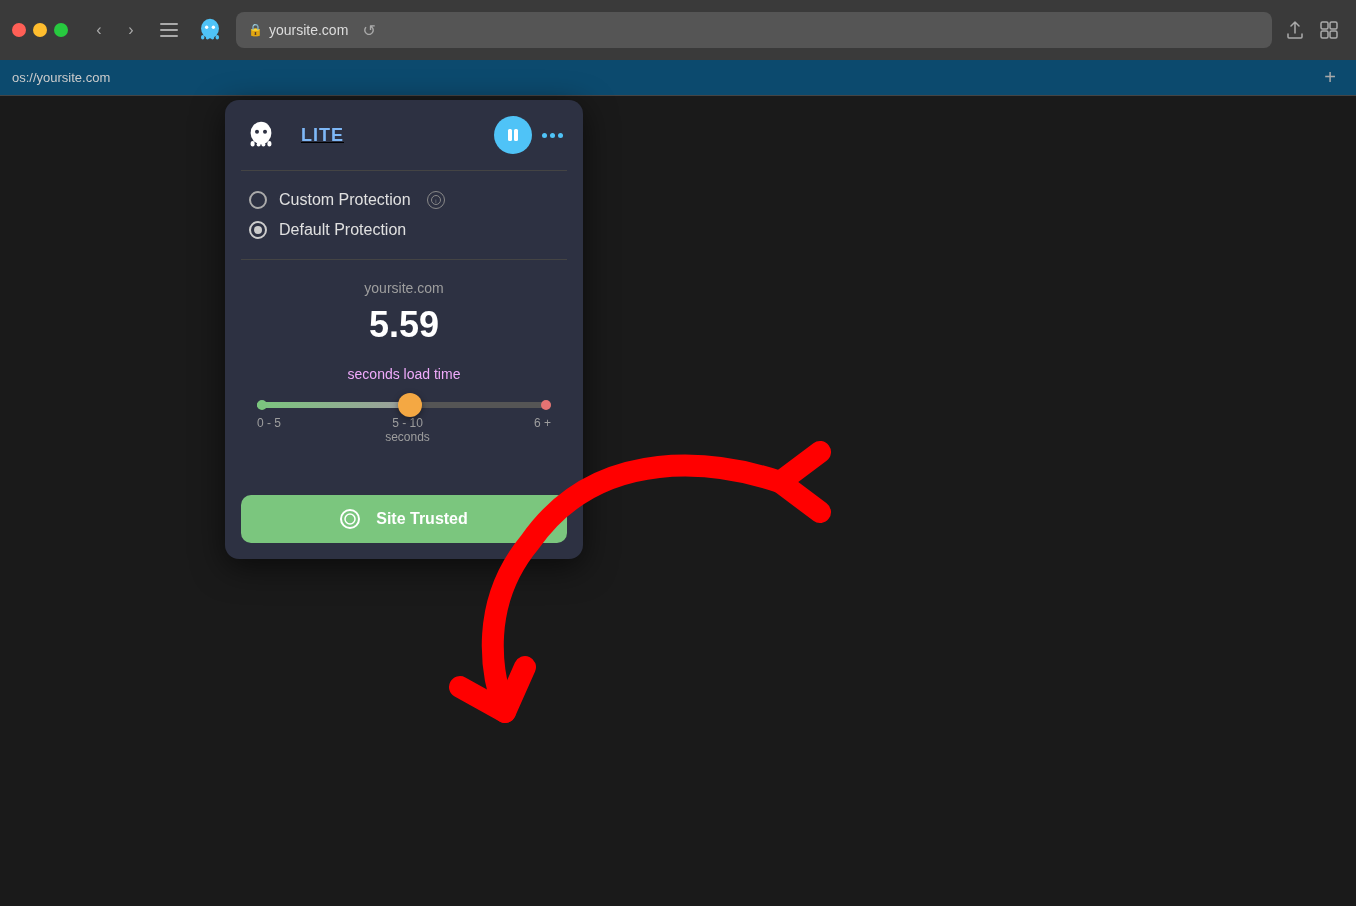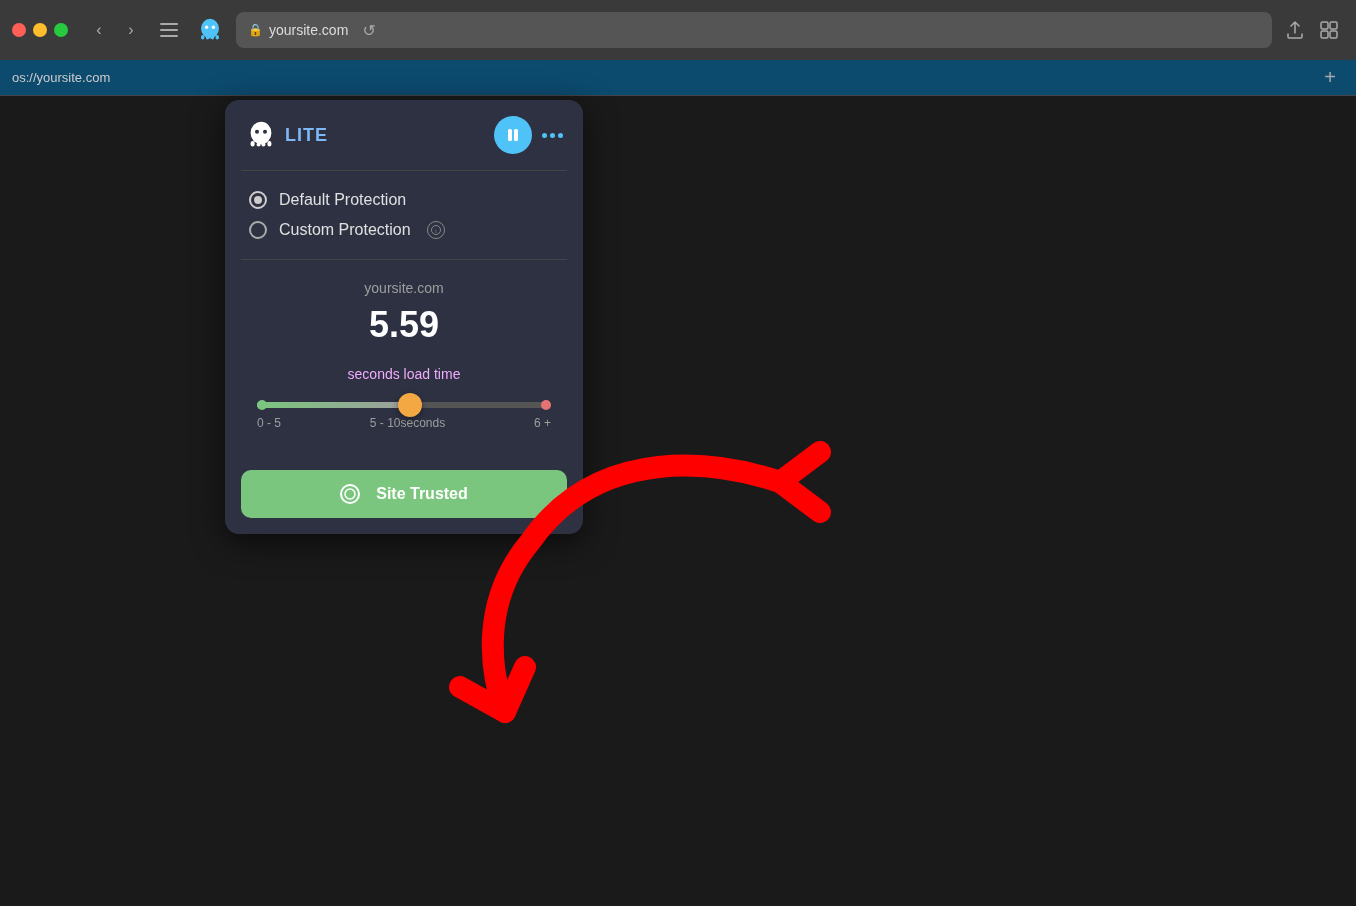--- a/index.html
+++ b/index.html
@@ -203,21 +203,22 @@
     .popup-header {
       display: flex;
       align-items: center;
       padding: 16px 20px;
       gap: 10px;
     }
 
     .ghostery-logo {
       display: flex;
       align-items: center;
-      gap: 8px;
+      gap: 24px;
+      text-decoration: underline;
     }
 
     .ghost-icon {
       width: 32px;
       height: 32px;
     }
 
     .lite-text {
       color: #7eb8f7;
       font-size: 18px;
@@ -416,28 +417,28 @@
     .slider-labels {
       display: flex;
       justify-content: space-between;
       color: #9e9e9e;
       font-size: 12px;
       margin-top: 8px;
     }
 
     .slider-label-mid {
       display: flex;
-      flex-direction: row;
+      flex-direction: column;
       align-items: center;
       color: #9e9e9e;
       font-size: 12px;
     }
 
     .trusted-btn {
-      margin: 8px 16px 16px;
+      margin: 19px 16px 16px;
       background: #7bc67e;
       border: none;
       border-radius: 10px;
       padding: 14px;
       display: flex;
       align-items: center;
       justify-content: center;
       gap: 16px;
       cursor: pointer;
       width: calc(100% - 32px);
@@ -567,32 +568,32 @@
           <div class="dot"></div>
           <div class="dot"></div>
         </button>
       </div>
     </div>
 
     <div class="popup-divider"></div>
 
     <div class="protection-options">
       <div class="protection-option">
-        <div class="radio-btn selected"></div>
-        <span class="option-label">Default Protection</span>
-      </div>
-      <div class="protection-option">
         <div class="radio-btn"></div>
         <span class="option-label">Custom Protection</span>
         <div class="info-icon">
           <svg width="10" height="10" viewBox="0 0 10 10" fill="none">
             <circle cx="5" cy="5" r="4.5" stroke="#888"></circle>
             <text x="5" y="8" text-anchor="middle" font-size="6" fill="#888">i</text>
           </svg>
         </div>
+      </div>
+      <div class="protection-option">
+        <div class="radio-btn selected"></div>
+        <span class="option-label">Default Protection</span>
       </div>
     </div>
 
     <div class="popup-divider2"></div>
 
     <div class="stats-section">
       <div class="site-name">yoursite.com</div>
       <div class="load-time">5.59</div>
       <div class="load-time-label">seconds load time</div>
 

